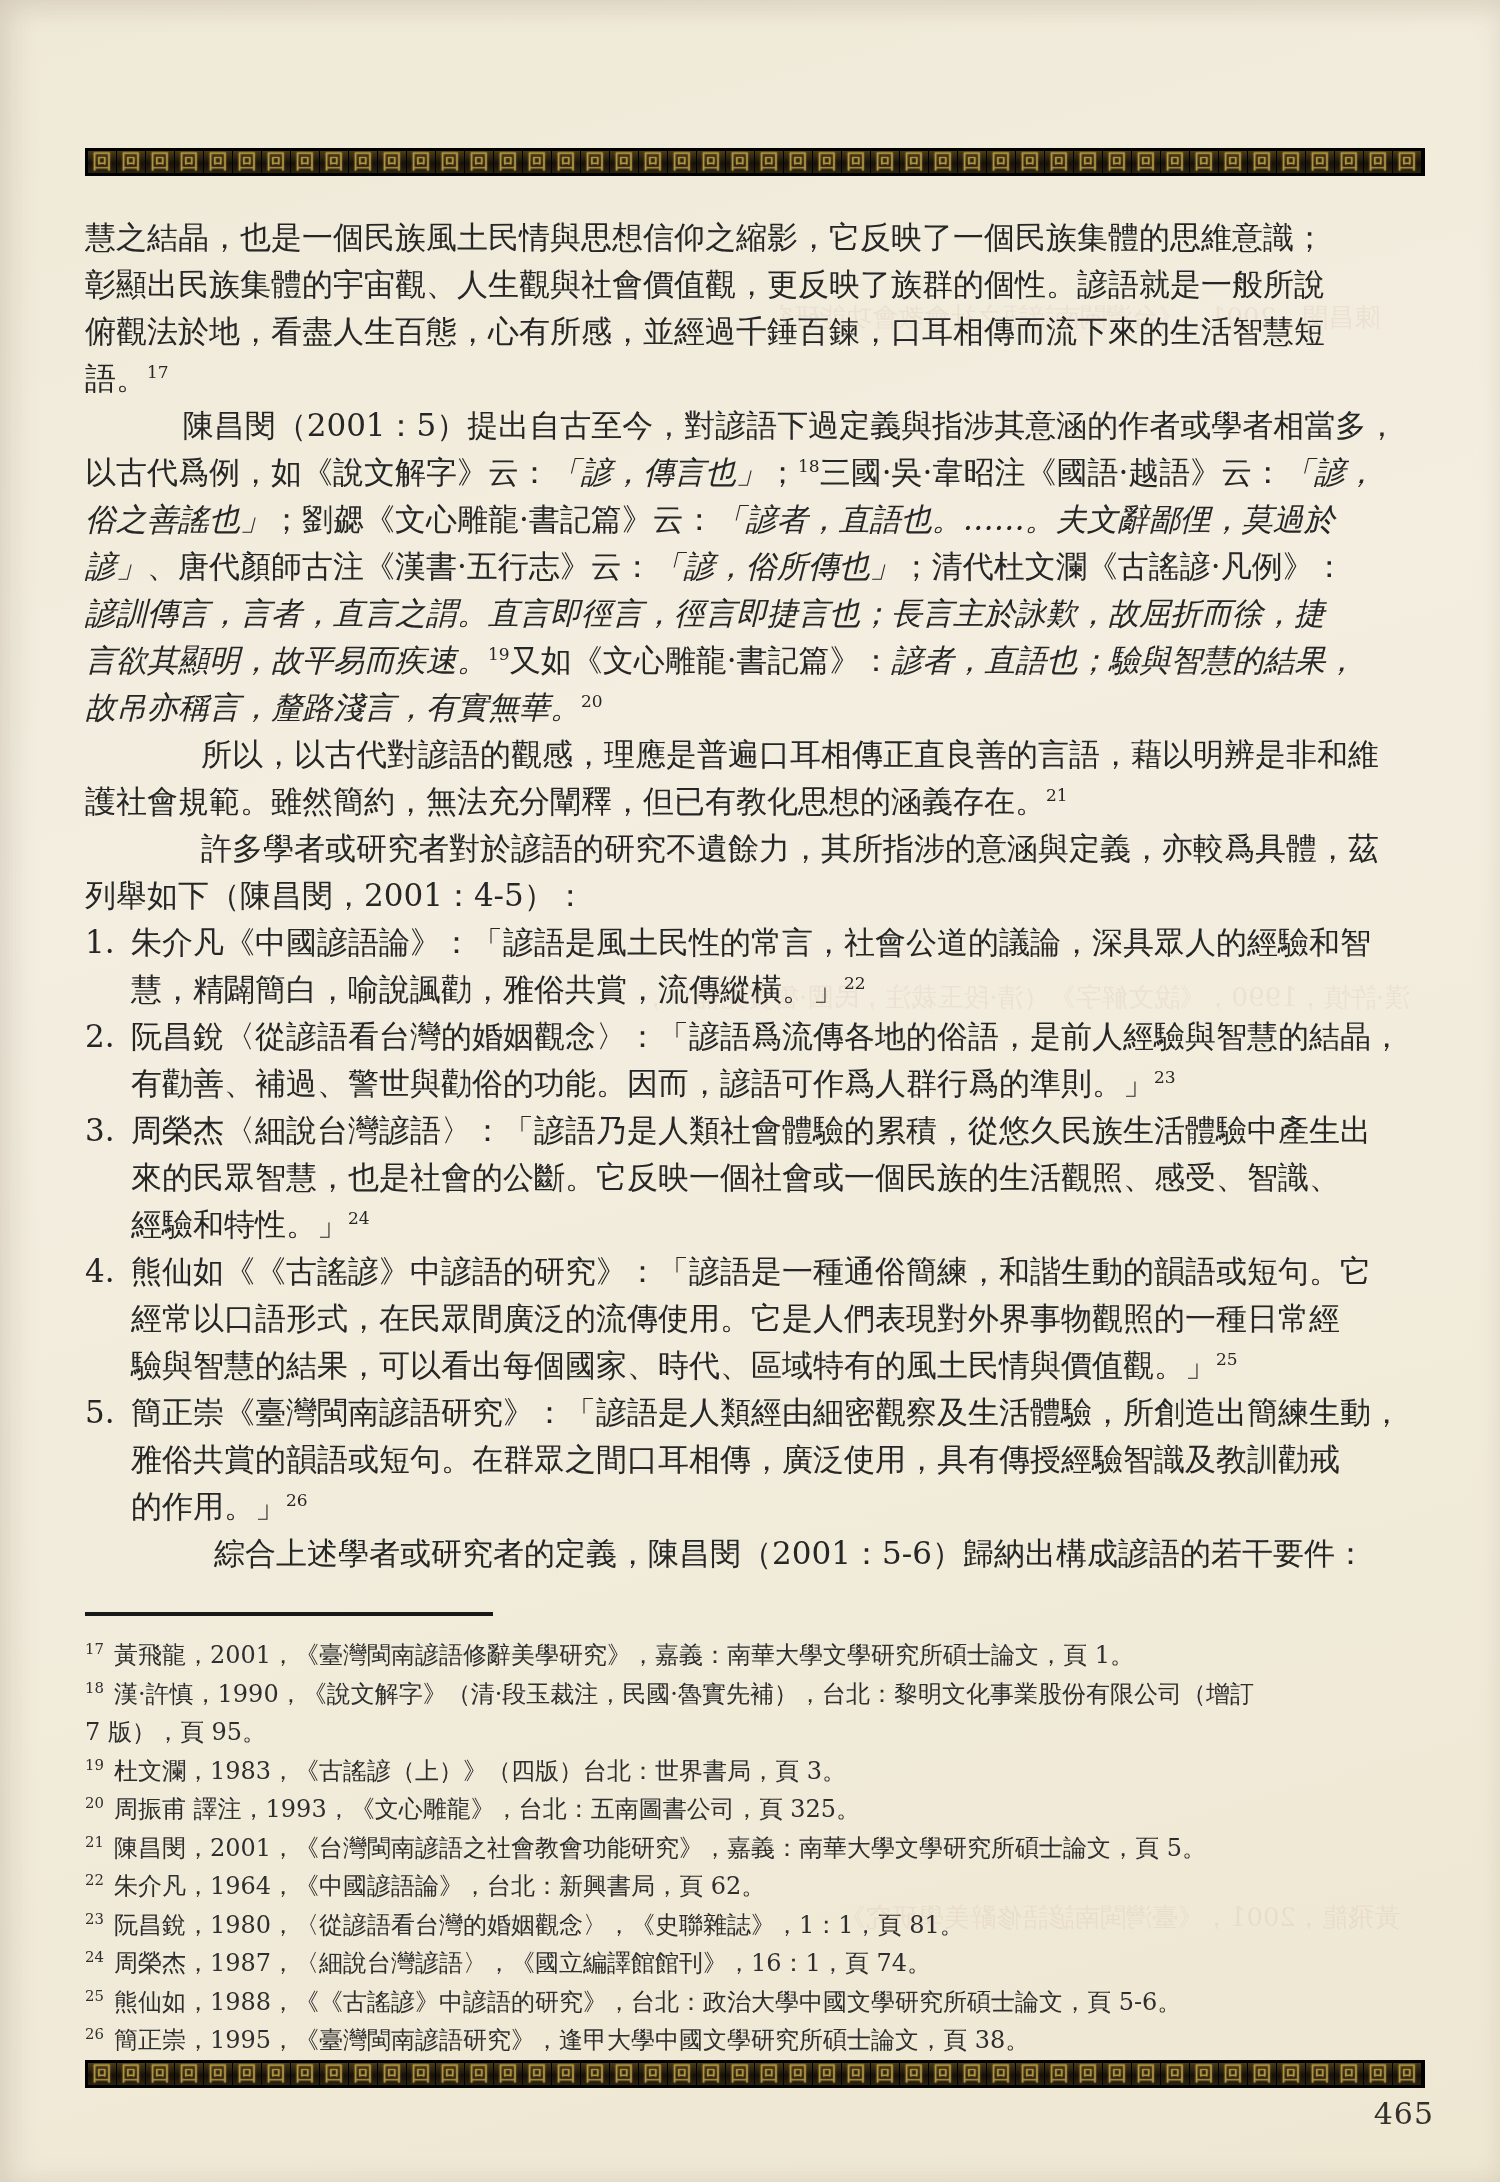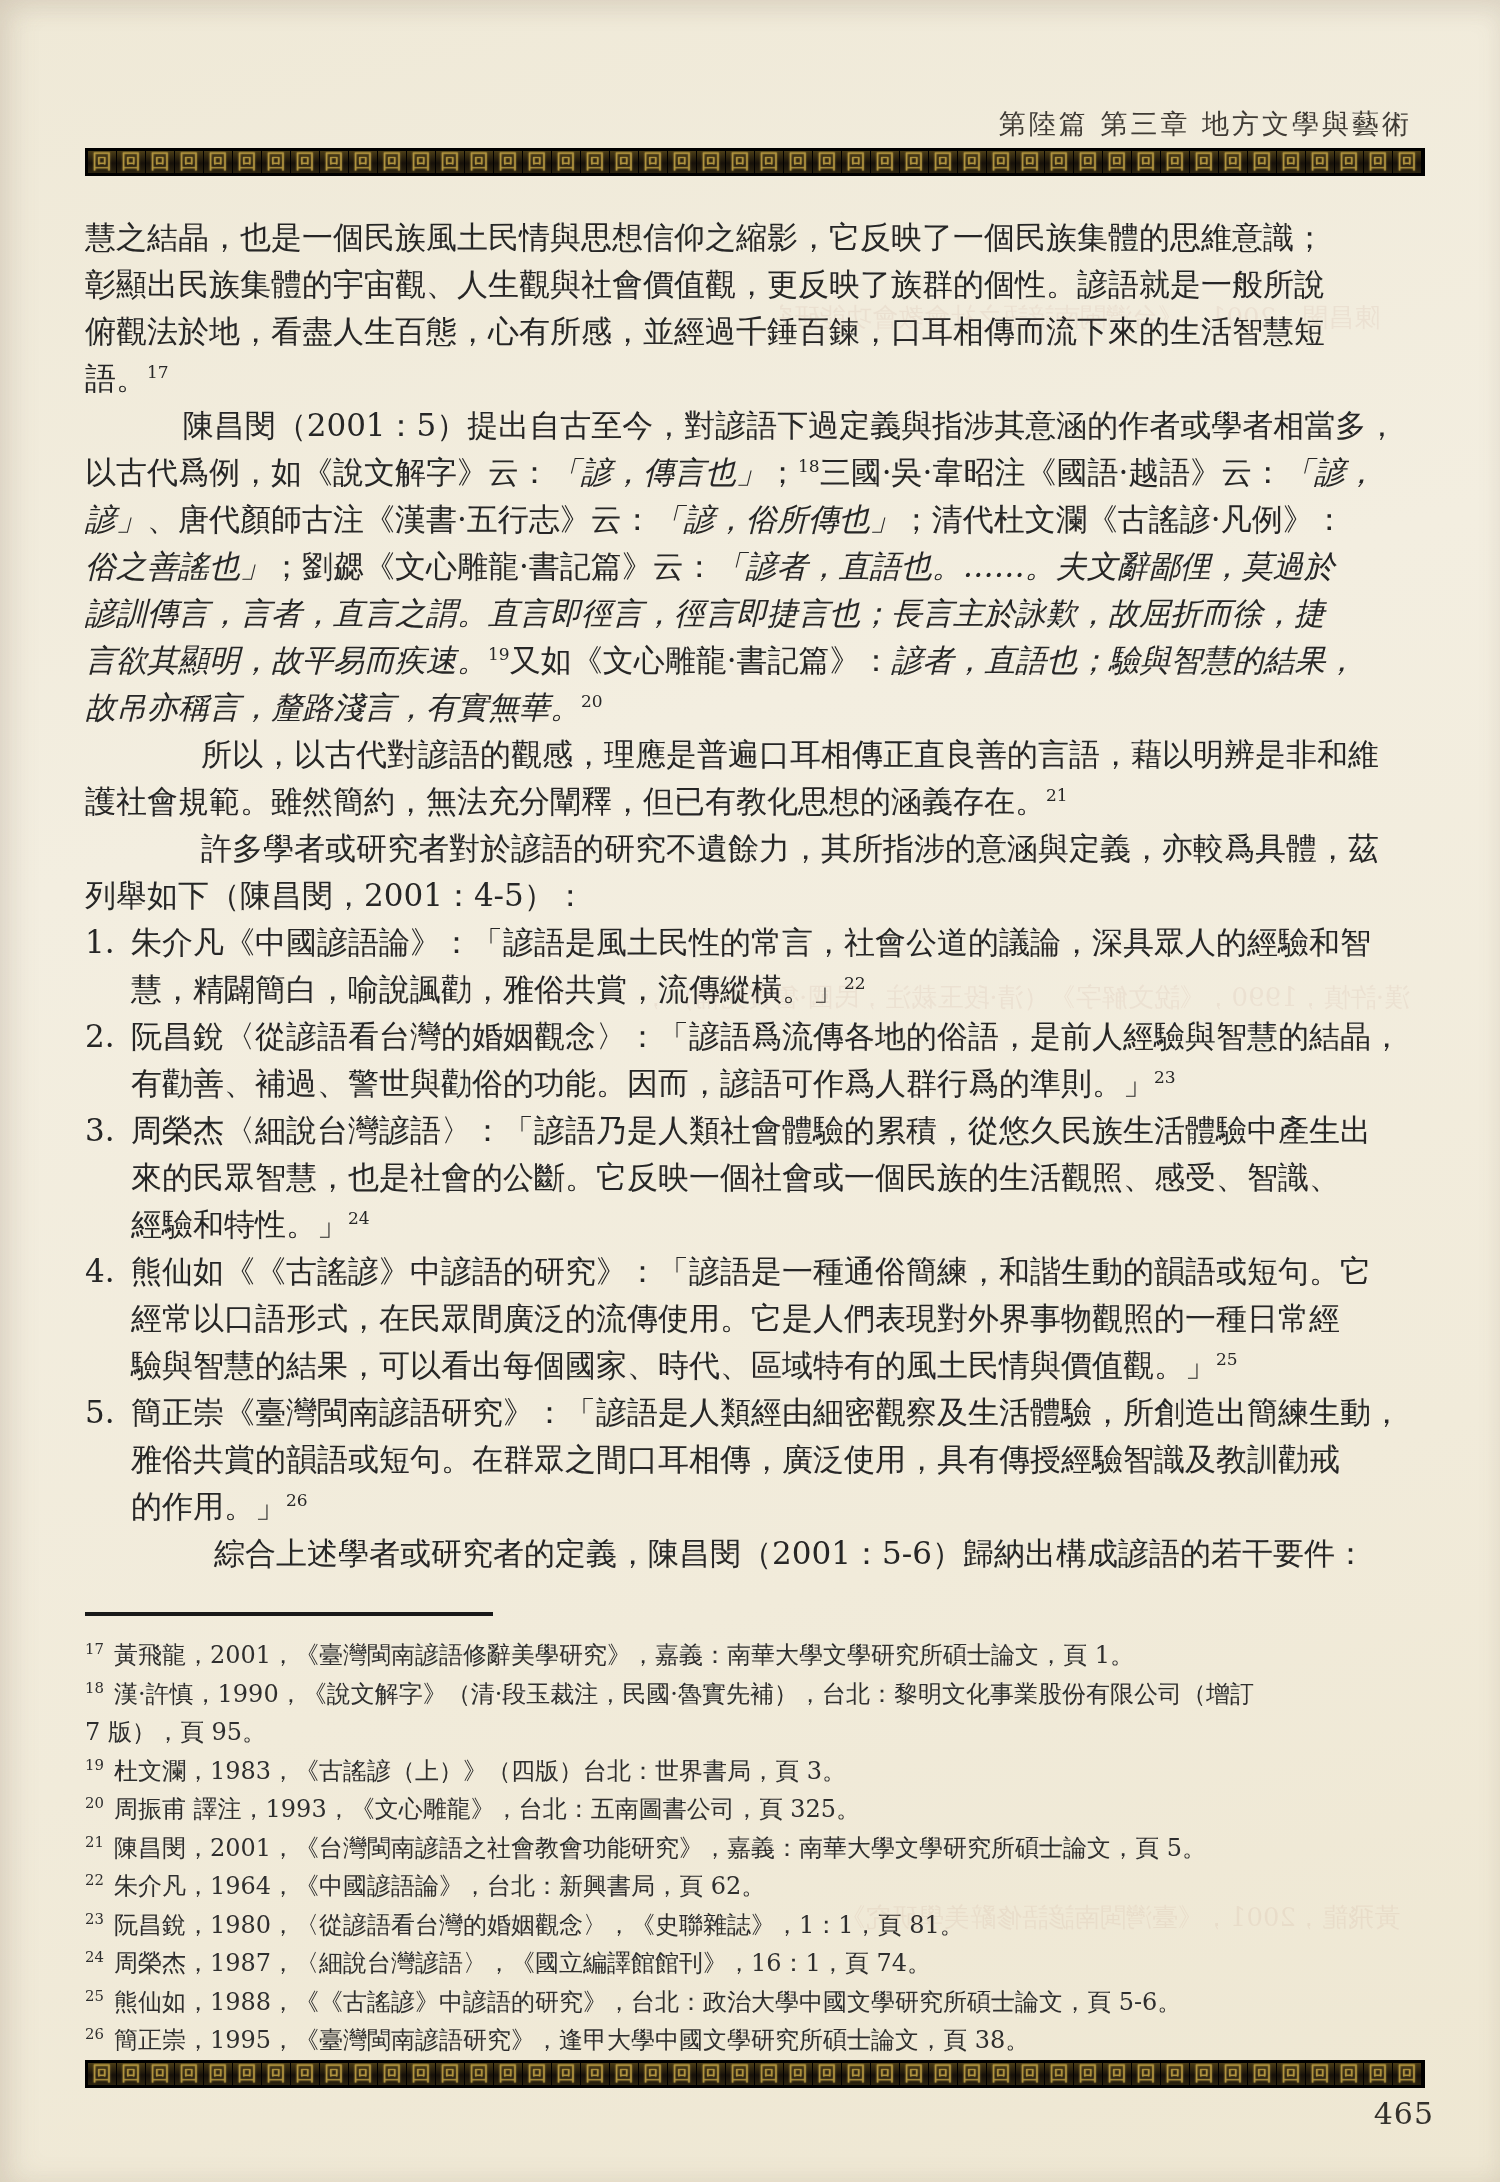--- a/index.html
+++ b/index.html
@@ -70,21 +70,20 @@
     position:absolute;transform:scaleX(-1);
     color:#9c4f40;opacity:0.07;font-size:26px;
     white-space:nowrap;overflow:hidden;pointer-events:none;
   }
 </style>
 </head>
 <body>
 
 <div class="page">
 
-  <div class="header">第陸篇 第三章 地方文學與藝術</div>
 
   <div class="band band-top">
       <span>回</span>
       <span>回</span>
       <span>回</span>
       <span>回</span>
       <span>回</span>
       <span>回</span>
       <span>回</span>
       <span>回</span>
@@ -131,22 +130,22 @@
   <div class="body-text" id="body-content">
       <div class="block para">
         <div class="line first"><span>慧之結晶，也是一個民族風土民情與思想信仰之縮影，它反映了一個民族集體的思維意識；</span></div>
         <div class="line"><span>彰顯出民族集體的宇宙觀、人生觀與社會價值觀，更反映了族群的個性。諺語就是一般所說</span></div>
         <div class="line"><span>俯觀法於地，看盡人生百態，心有所感，並經過千錘百鍊，口耳相傳而流下來的生活智慧短</span></div>
         <div class="line"><span>語。</span><sup>17</sup></div>
       </div>
       <div class="block para indent">
         <div class="line first"><span>陳昌閔（2001：5）提出自古至今，對諺語下過定義與指涉其意涵的作者或學者相當多，</span></div>
         <div class="line"><span>以古代爲例，如《說文解字》云：</span><span class="kai">「諺，傳言也」</span><span>；</span><sup>18</sup><span>三國·吳·韋昭注《國語·越語》云：</span><span class="kai">「諺，</span></div>
+        <div class="line"><span class="kai">俗之善謠也」</span><span>；劉勰《文心雕龍·書記篇》云：</span><span class="kai">「諺者，直語也。……。夫文辭鄙俚，莫過於</span></div>
         <div class="line"><span class="kai">諺」</span><span>、唐代顏師古注《漢書·五行志》云：</span><span class="kai">「諺，俗所傳也」</span><span>；清代杜文瀾《古謠諺·凡例》：</span></div>
-        <div class="line"><span class="kai">俗之善謠也」</span><span>；劉勰《文心雕龍·書記篇》云：</span><span class="kai">「諺者，直語也。……。夫文辭鄙俚，莫過於</span></div>
         <div class="line"><span class="kai">諺訓傳言，言者，直言之謂。直言即徑言，徑言即捷言也；長言主於詠歎，故屈折而徐，捷</span></div>
         <div class="line"><span class="kai">言欲其顯明，故平易而疾速。</span><sup>19</sup><span>又如《文心雕龍·書記篇》：</span><span class="kai">諺者，直語也；驗與智慧的結果，</span></div>
         <div class="line"><span class="kai">故吊亦稱言，釐路淺言，有實無華。</span><sup>20</sup></div>
       </div>
       <div class="block para indent">
         <div class="line first"><span>所以，以古代對諺語的觀感，理應是普遍口耳相傳正直良善的言語，藉以明辨是非和維</span></div>
         <div class="line"><span>護社會規範。雖然簡約，無法充分闡釋，但已有教化思想的涵義存在。</span><sup>21</sup></div>
       </div>
       <div class="block para indent">
         <div class="line first"><span>許多學者或研究者對於諺語的研究不遺餘力，其所指涉的意涵與定義，亦較爲具體，茲</span></div>

